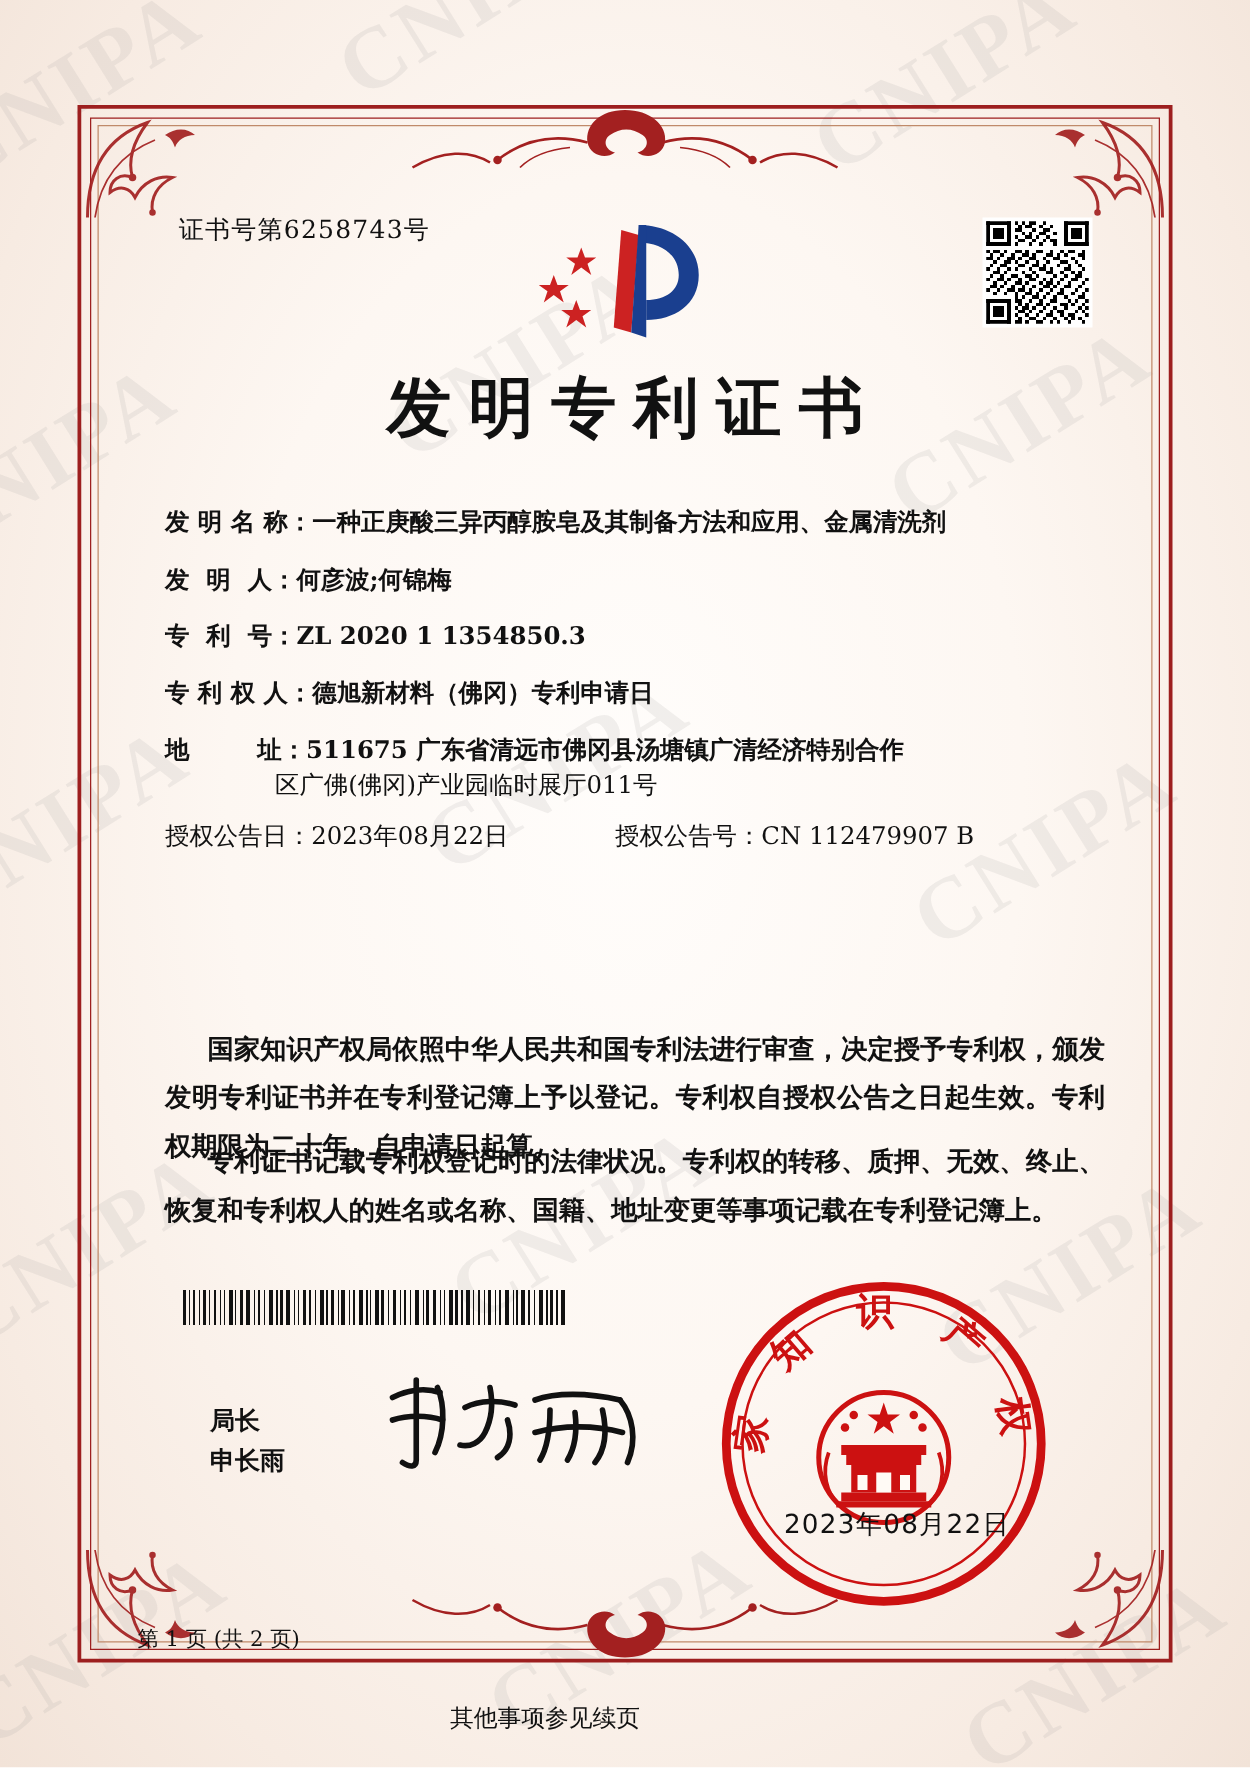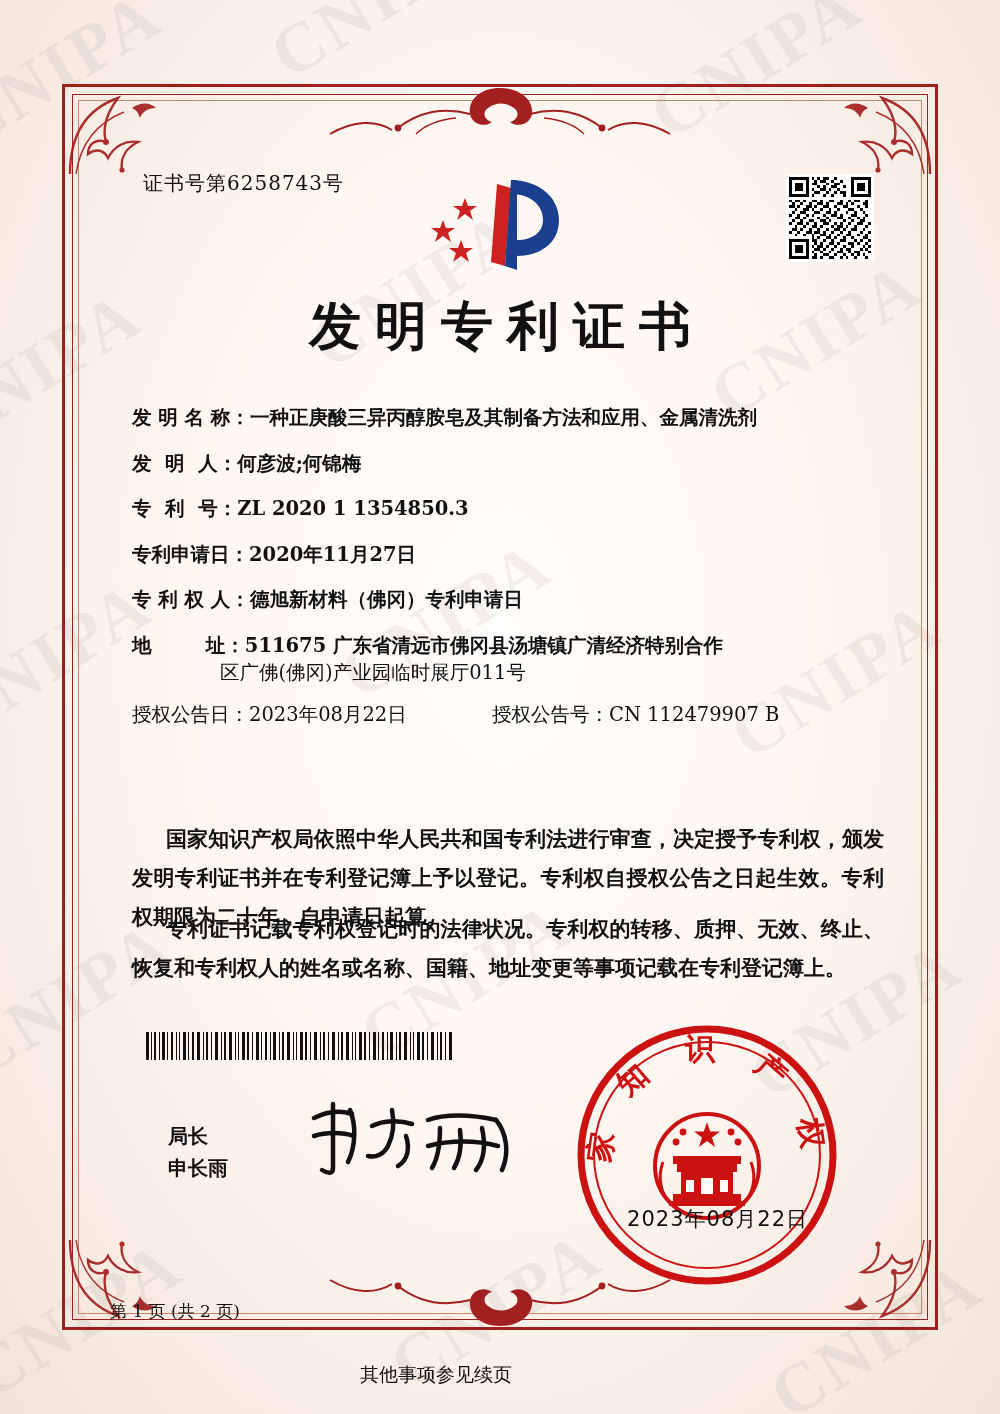--- a/index.html
+++ b/index.html
@@ -621,24 +621,20 @@
       <div class="field-row">
         <span class="fl">发  明  人：</span>
         <span class="fv">何彦波;何锦梅</span>
       </div>
 
       <div class="field-row">
         <span class="fl">专  利  号：</span>
         <span class="fv">ZL 2020 1 1354850.3</span>
       </div>
 
-      <div class="field-row">
-        <span class="fl">专利申请日：</span>
-        <span class="fv">2020年11月27日</span>
-      </div>
 
       <div class="field-row">
         <span class="fl">专 利 权 人：</span>
         <span class="fv">德旭新材料（佛冈）专利申请日</span>
       </div>
 
       <div class="field-row addr">
         <span class="fl">地        址：</span>
         <span class="fv">511675 广东省清远市佛冈县汤塘镇广清经济特别合作</span>
       </div>

